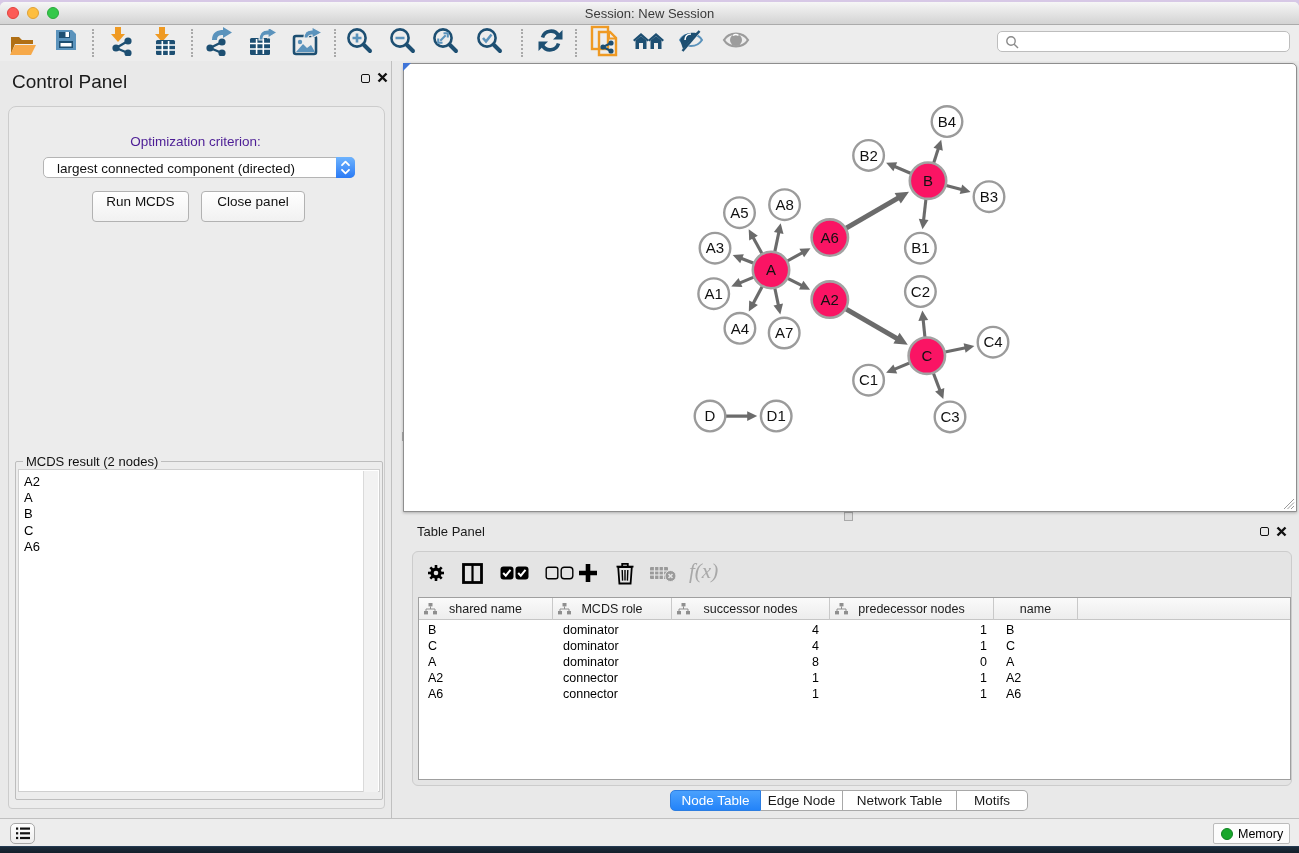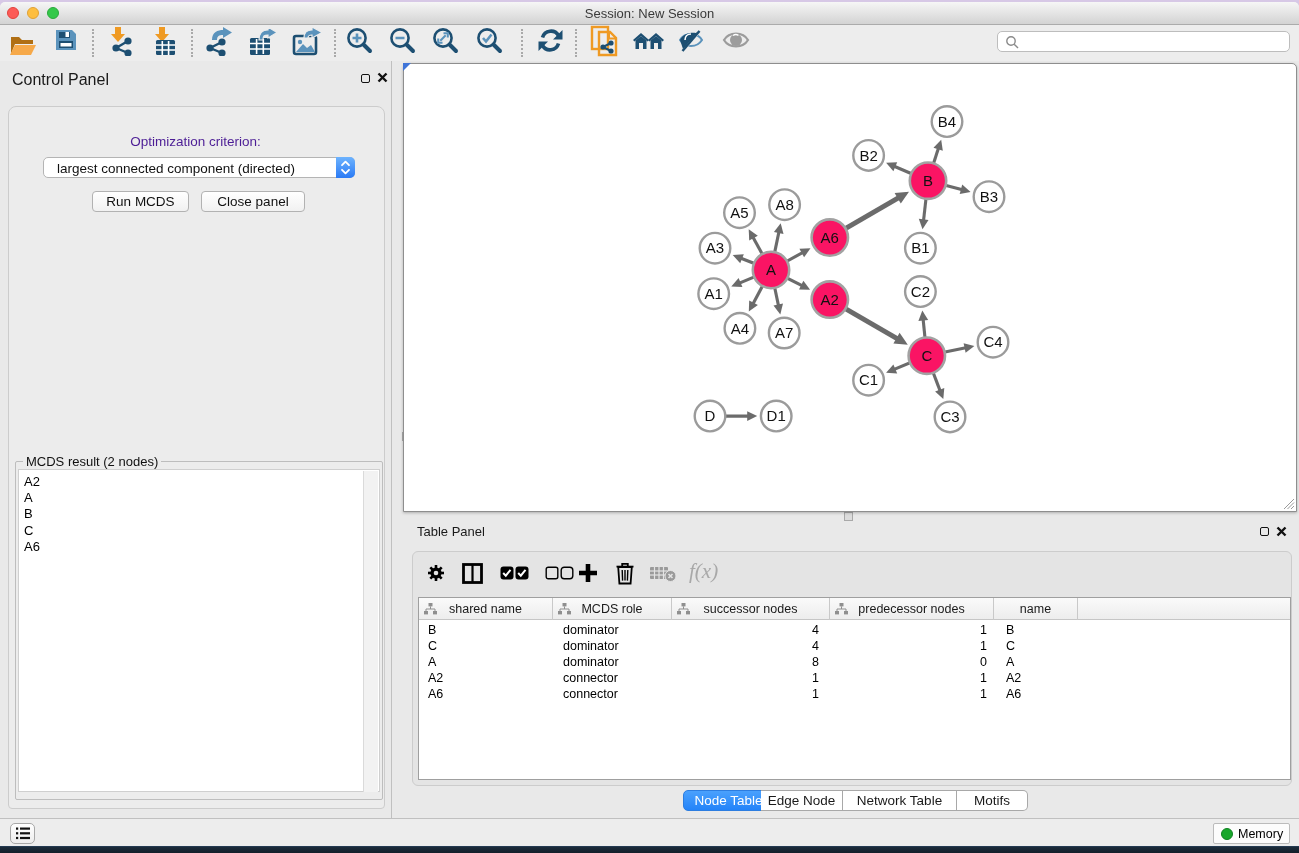--- a/index.html
+++ b/index.html
@@ -27,39 +27,39 @@
   background:#fff; border:1px solid #bdbdbd; border-radius:5px; }
 #searchbox svg { position:absolute; left:7px; top:3px; }
 
 #main { position:absolute; left:0; top:59px; width:1299px; height:757px; }
 #ctrlpanel { position:absolute; left:0; top:0; width:392px; height:757px;
   background:#e9e9e9; border-right:1px solid #c0c0c0; }
 #desktop { position:absolute; left:392px; top:0; width:907px; height:757px; background:#e9e9e9; }
 #statusbar { position:absolute; left:0; top:816px; width:1299px; height:28px;
   background:#ededed; border-top:1px solid #c0c0c0; }
 
-.panhead { position:absolute; font-size:16px; color:#1a1a1a; }
+.panhead { position:absolute; font-size:19px; color:#1a1a1a; }
 .icon-float { position:absolute; width:9px; height:9px; border:1.5px solid #111; border-radius:2px; }
 #cp-tabs { position:absolute; left:78px; top:34px; height:21px; }
 .tab { position:relative; float:left; height:21px; line-height:20px; font-size:13.5px;
   color:#1a1a1a; background:#fff; border:1px solid #adadad; border-left:none;
   text-align:center; }
 .tab.first { border-left:1px solid #adadad; border-radius:5px 0 0 5px; }
 .tab.sel { background:linear-gradient(#4aa1fd,#2383f9); color:#fff; border-color:#2c7de0;
   border-radius:6px; }
 #cp-body { position:absolute; left:8px; top:45px; width:377px; height:703px;
   background:#ececec; border:1px solid #cccccc; border-radius:8px 8px 4px 4px; }
 #opt-label { position:absolute; left:0; top:90px; width:100%; text-align:center;
   font-size:13.5px; color:#4c1d95; }
 #dropdown { position:absolute; left:43px; top:96px; width:312px; height:21px;
   background:#fff; border:1px solid #b4b4b4; border-radius:5px; }
 #dropdown .dtext { position:absolute; left:13px; top:3px; font-size:13.5px; color:#111; }
 #dropdown .cap { position:absolute; right:-1px; top:-1px; width:19px; height:21px;
   background:linear-gradient(#6db3fe,#2a7af5); border-radius:0 5px 5px 0; }
-.btn { position:absolute; height:21px; background:linear-gradient(#ffffff,#f1f1f1);
+.btn { position:absolute; height:31px; background:linear-gradient(#ffffff,#f1f1f1);
   border:1px solid #b2b2b2; border-radius:4px; font-size:13.5px; color:#111;
   text-align:center; line-height:19px; }
 
 #mcds-fs { position:absolute; left:15px; top:400px; width:368px; height:339px;
   border:1px solid #bdbdbd; border-radius:2px; }
 #mcds-legend { position:absolute; left:7px; top:-8px; background:#ececec; padding:0 3px;
   font-size:13px; color:#111; }
 #mcds-list { position:absolute; left:2px; top:7px; width:362px; height:323px;
   background:#fff; border:1px solid #cfcfcf; font-size:13px; color:#000; padding-top:4px; }
 #mcds-list .item { padding-left:5px; height:16.2px; line-height:16.2px; }
@@ -521,21 +521,21 @@
 </div>
 <div class="tr" style="top:88px">
 <div class="td" style="left:9px">A6</div>
 <div class="td" style="left:144px">connector</div>
 <div class="td num" style="left:250px;width:150px">1</div>
 <div class="td num" style="left:500px;width:68px">1</div>
 <div class="td" style="left:587px">A6</div>
 </div>
         </div>
       </div>
-      <div style="left:278px;width:91px;top:729px;position:absolute;height:21px;line-height:20px;text-align:center;font-size:13.5px;background:linear-gradient(#4aa1fd,#2383f9);color:#fff;border:1px solid #2c7de0;border-radius:5px 0 0 5px;margin-left:13px;">Node Table</div>
+      <div style="left:278px;width:91px;top:729px;position:absolute;height:21px;line-height:20px;text-align:center;font-size:13.5px;background:linear-gradient(#4aa1fd,#2383f9);color:#fff;border:1px solid #2c7de0;border-radius:5px 0 0 5px;">Node Table</div>
 <div style="left:369px;width:82px;top:729px;position:absolute;height:21px;line-height:20px;text-align:center;font-size:13.5px;background:#fff;color:#1a1a1a;border:1px solid #a8a8a8;border-left:none;">Edge Node</div>
 <div style="left:451px;width:114px;top:729px;position:absolute;height:21px;line-height:20px;text-align:center;font-size:13.5px;background:#fff;color:#1a1a1a;border:1px solid #a8a8a8;border-left:none;">Network Table</div>
 <div style="left:565px;width:71px;top:729px;position:absolute;height:21px;line-height:20px;text-align:center;font-size:13.5px;background:#fff;color:#1a1a1a;border:1px solid #a8a8a8;border-left:none;border-radius:0 5px 5px 0;">Motifs</div>
     </div>
   </div>
   <div id="statusbar">
     <div id="listbtn">
         <svg width="14" height="13" viewBox="0 0 14 13" style="position:absolute;left:5px;top:3px">
           <g fill="#111">
             <rect x="0" y="0.5" width="2.2" height="2.2"></rect>

